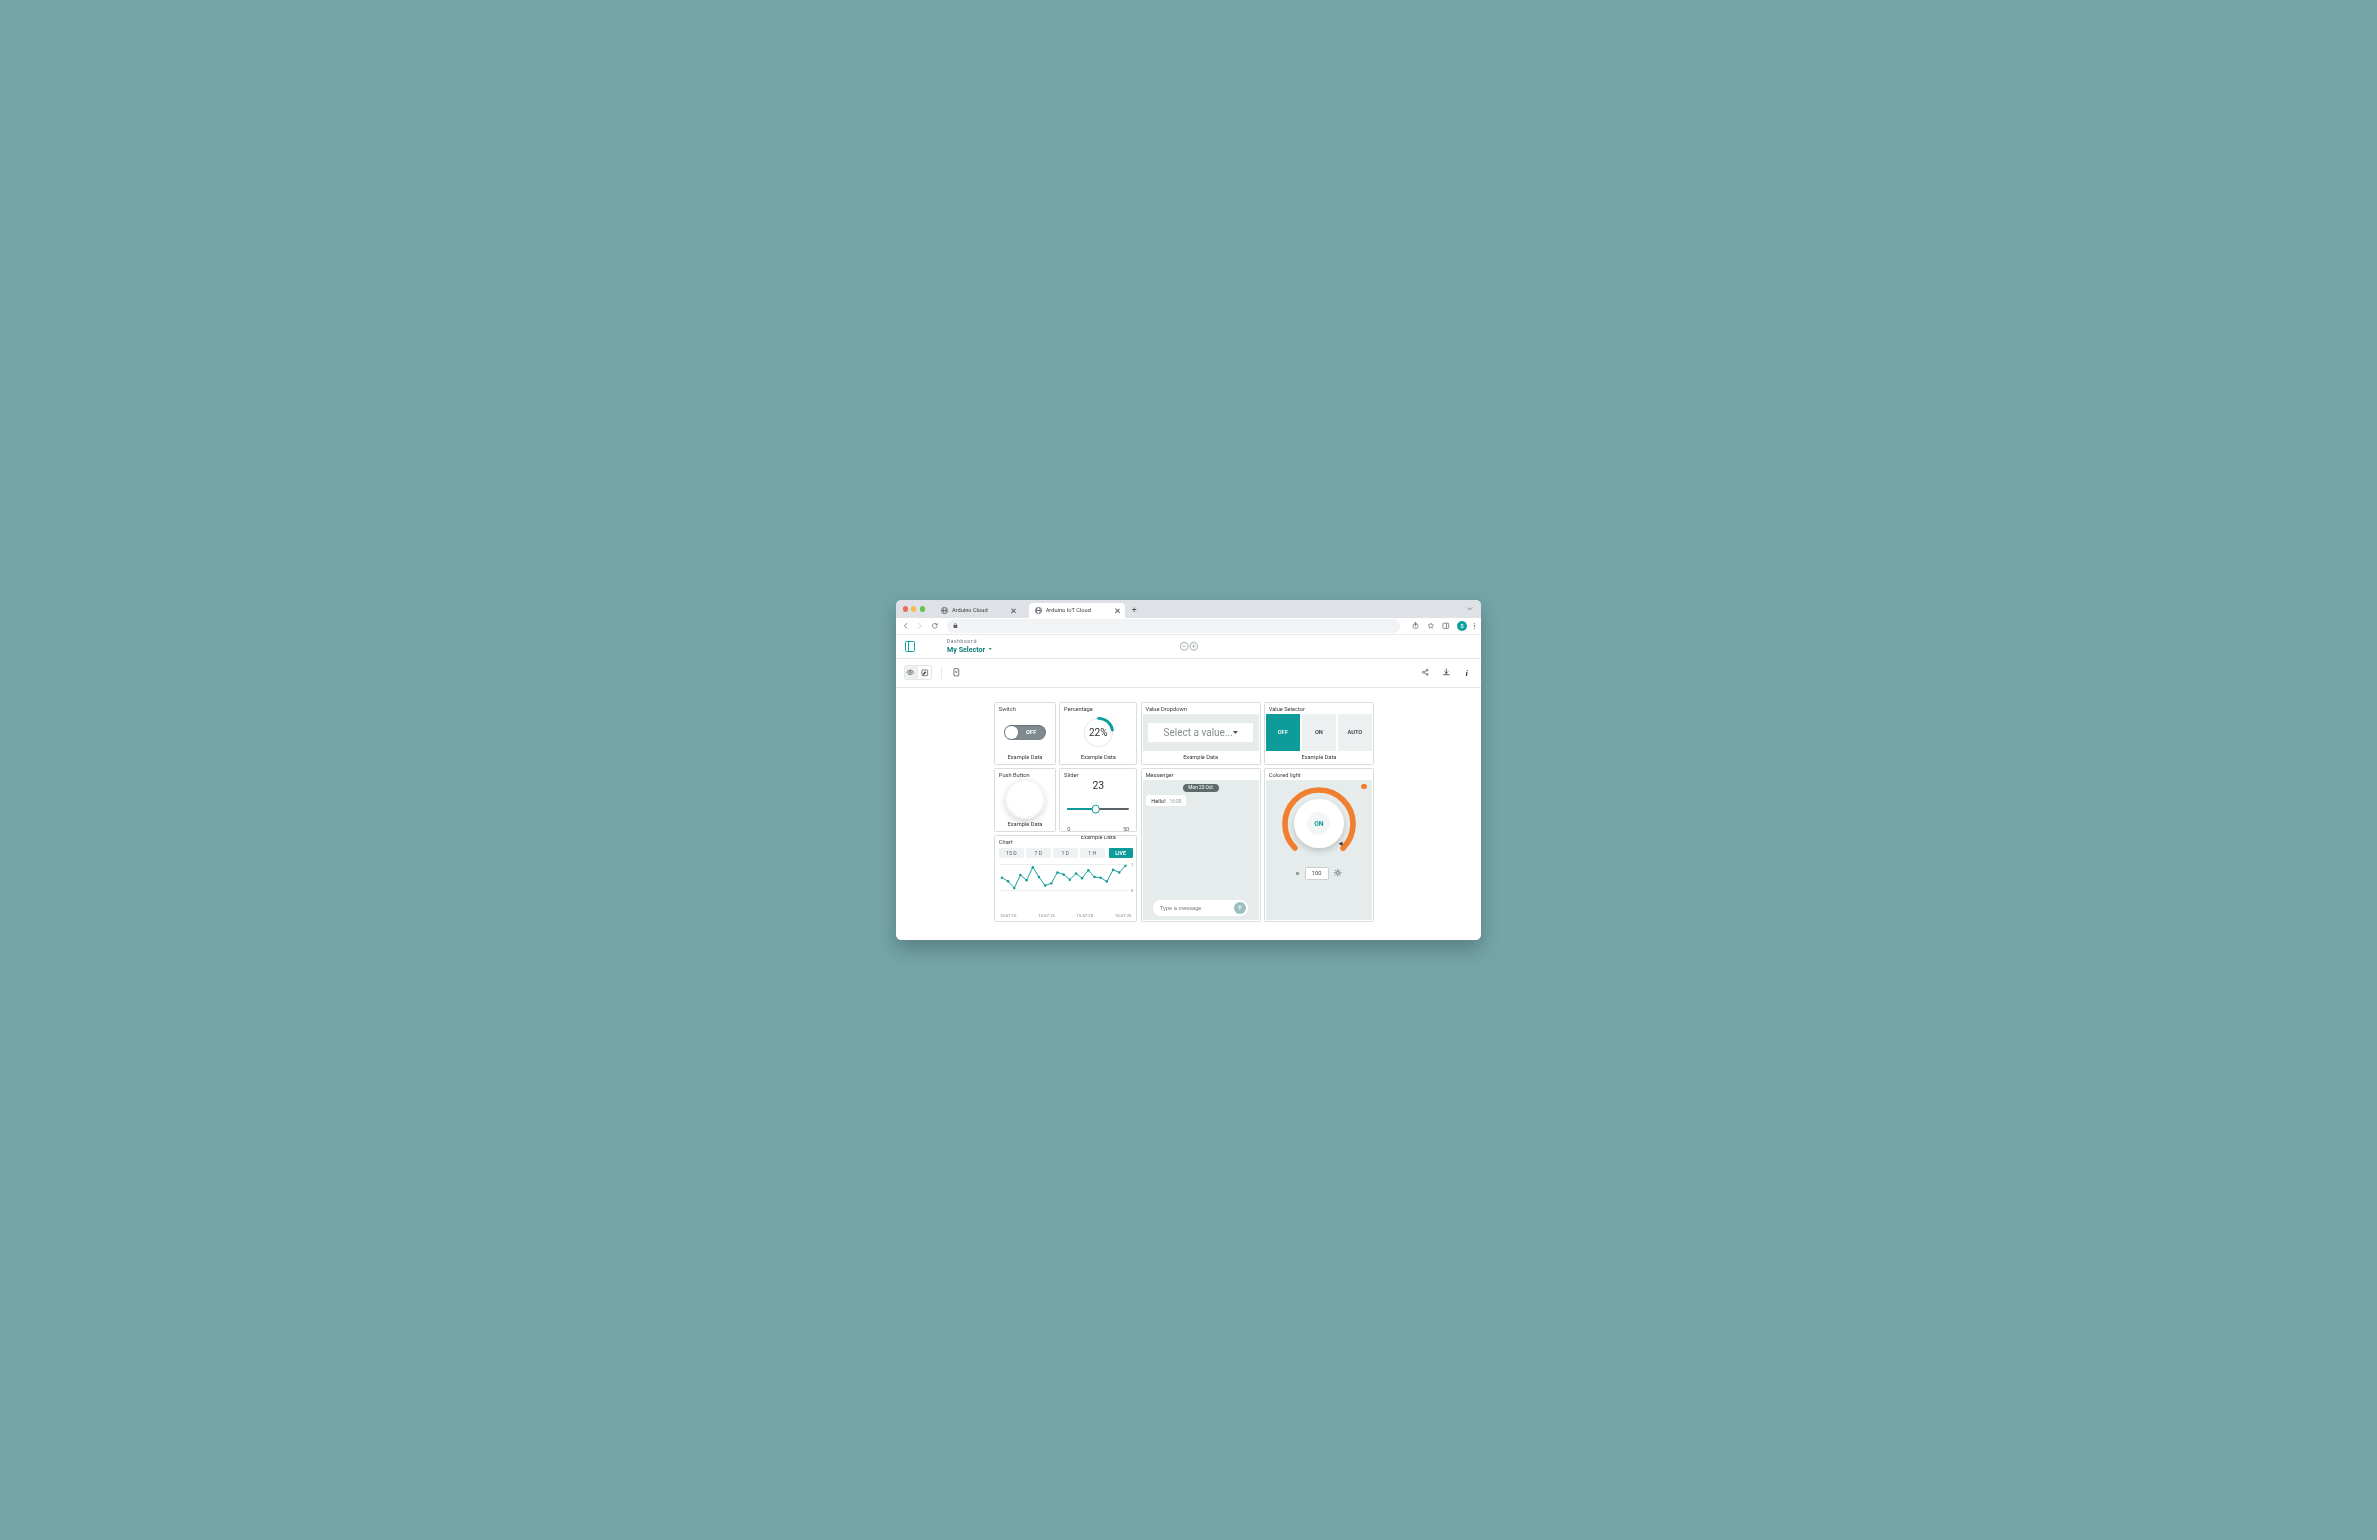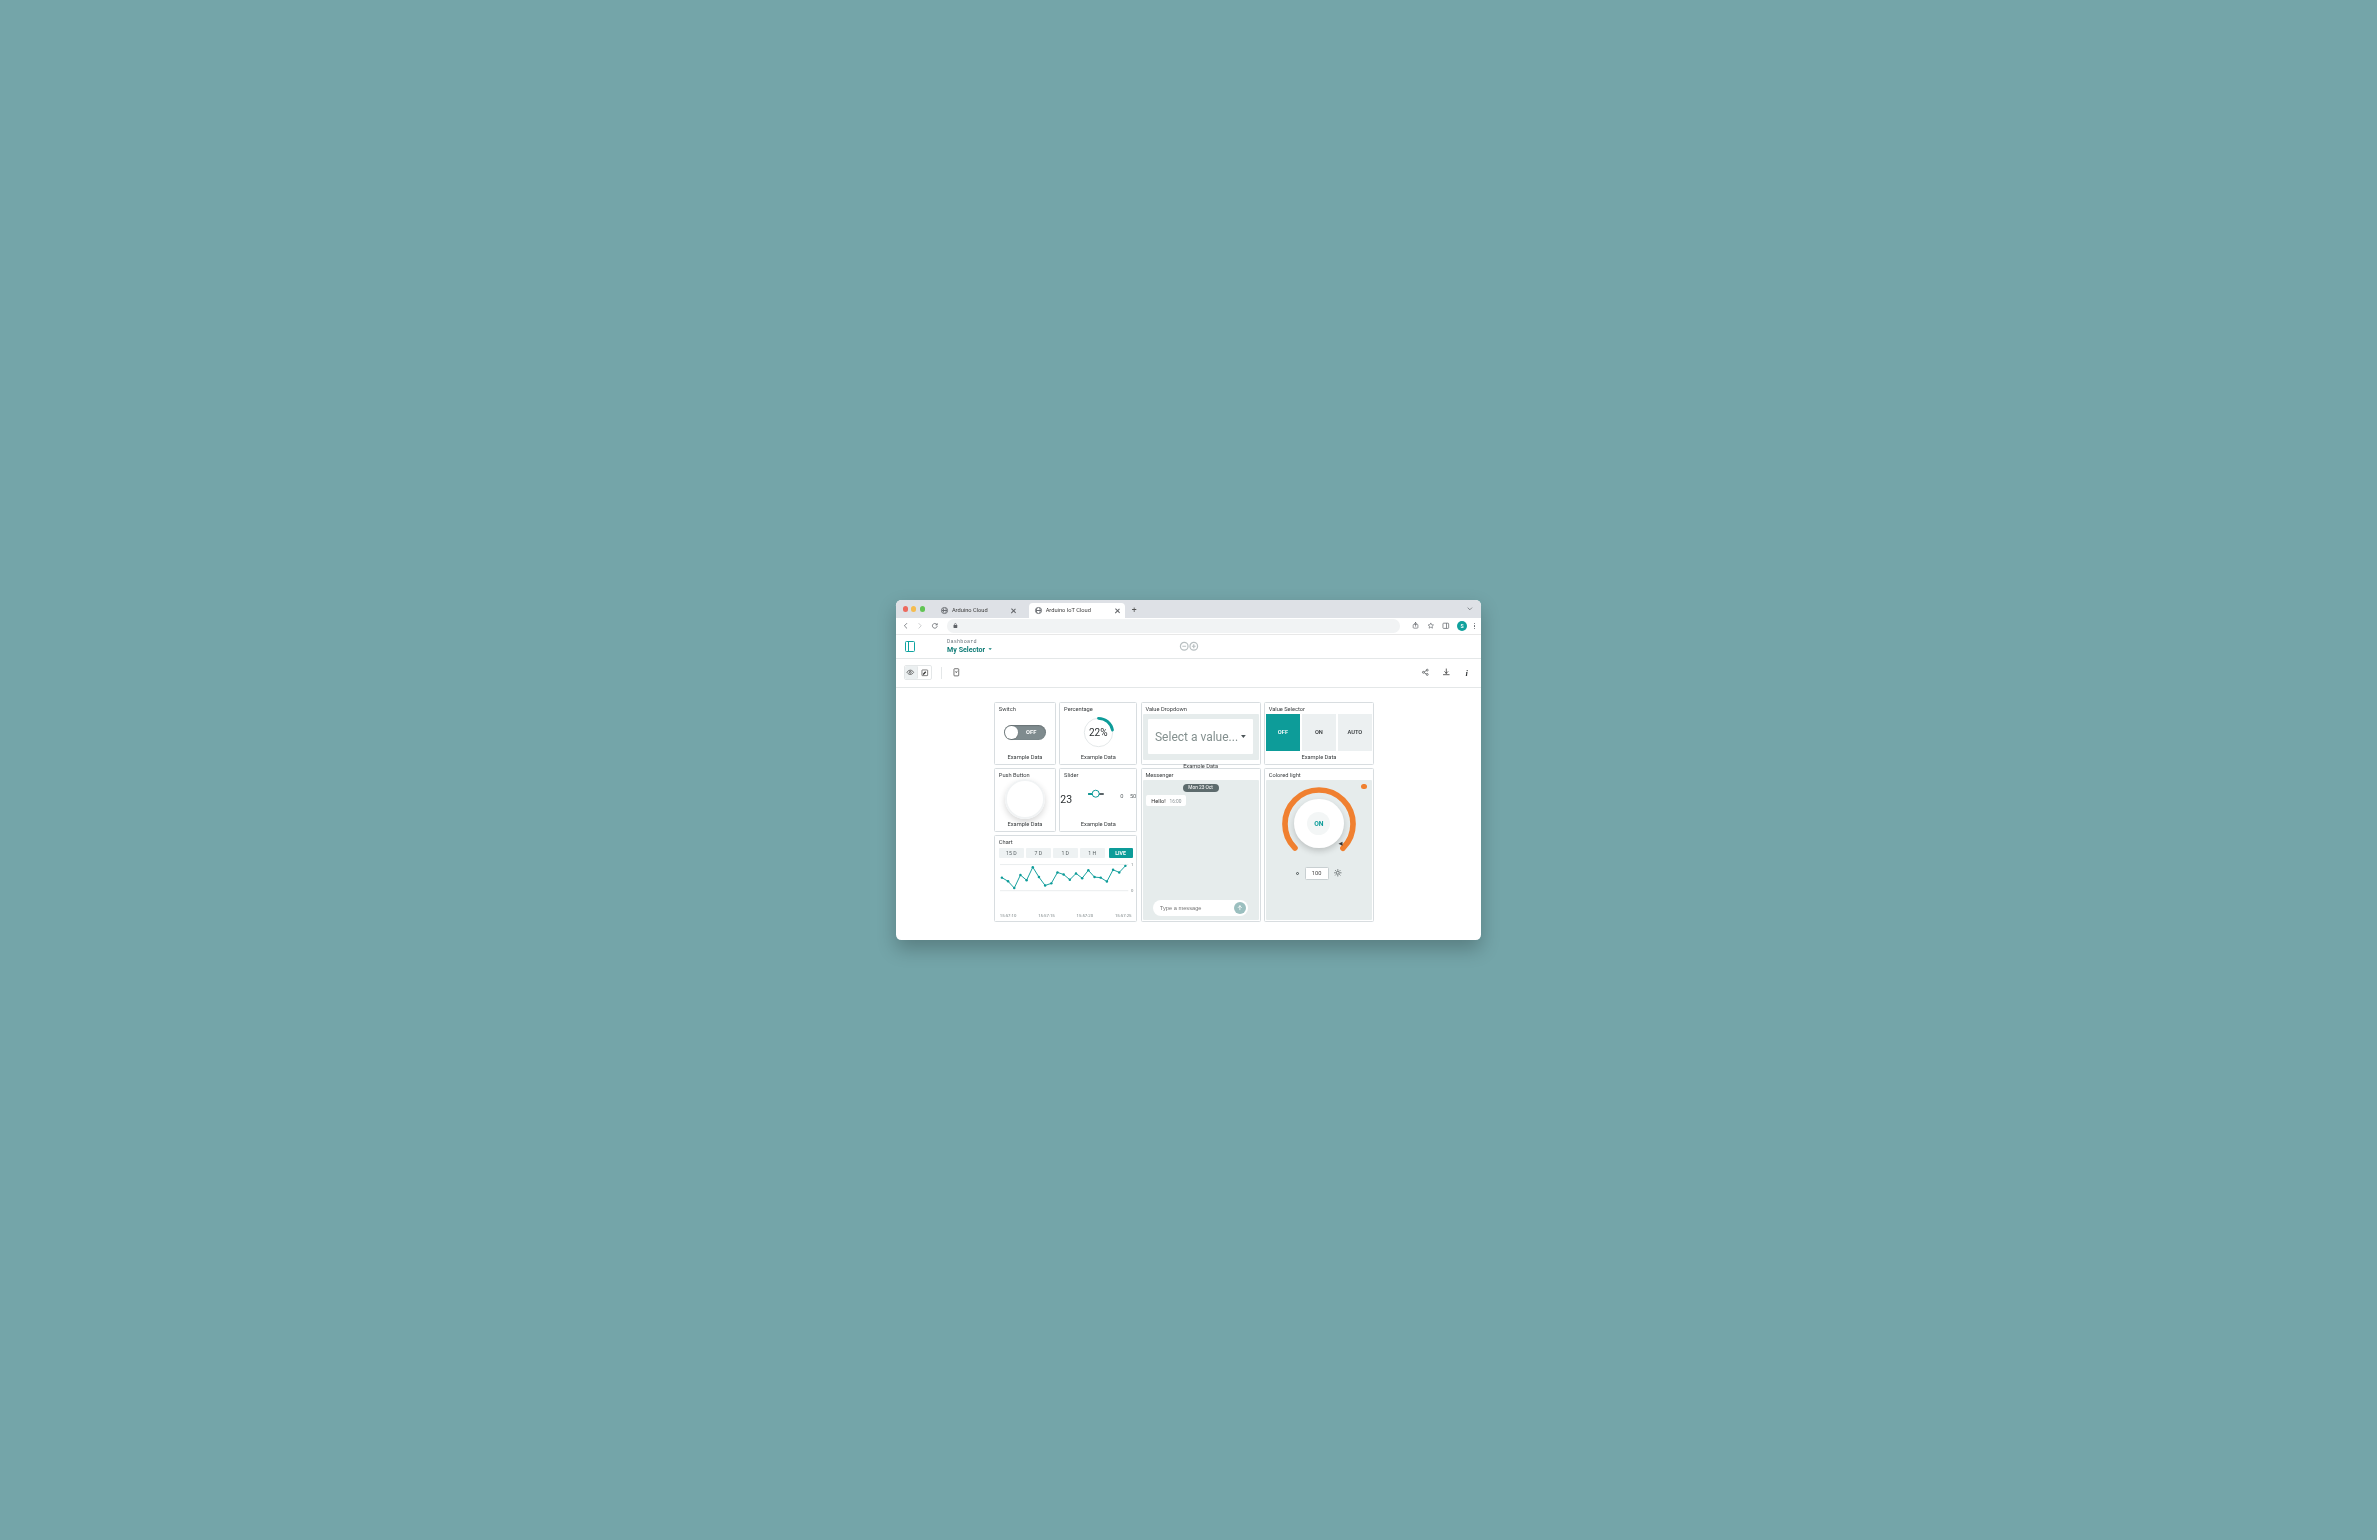--- a/index.html
+++ b/index.html
@@ -62,32 +62,32 @@
   .switch .knob { width: 12.4px; height: 12.4px; border-radius: 50%; background: #fff; box-shadow: 0 0.5px 1px rgba(0,0,0,.3); }
   .switch .lab { flex: 1; text-align: center; }
 
   
   .gauge { position: relative; width: 35px; height: 35px; }
   .gauge svg { transform: rotate(-90deg); }
   .gauge .val { position: absolute; inset: 0; display: flex; align-items: center; justify-content: center; font-size: 10px; color: #2b2f31; }
 
   
   .dd-outer { flex: 1; background: #e6ecec; margin: 1px; border-radius: 1px; padding: 5.7px; display: flex; flex-direction:column; justify-content:center;}
-  .dd { background: #fff; height: 35px; border-radius: 1px; display: flex; align-items: center; padding: 0 6.7px; justify-content: space-between; color: #84908f; font-size: 12px; }
+  .dd { background: #fff; height: 19px; border-radius: 1px; display: flex; align-items: center; padding: 0 6.7px; justify-content: center; color: #84908f; font-size: 10px; }
 
   
   .vsel { display: flex; gap: 1.9px; padding: 1px; flex: 1; }
   .vsel .opt { flex: 1; display: flex; align-items: center; justify-content: center; background: #ecf0f1; color: #3a3e40; font-size: 5.7px; font-weight: 600; }
   .vsel .opt.sel { background: #0d9c99; color: #fff; }
 
   
   .pushbtn { width: 40px; height: 40px; border-radius: 50%; background: #fff; box-shadow: 0 2.9px 6.7px rgba(0,0,0,.16), inset 0 0 0 1.9px #f1f3f4; }
 
   
-  .slider-wrap { display:flex; flex-direction:row; align-items:flex-start; width: 100%; gap:16px; font-size:5.7px; }
+  .slider-wrap { display:flex; flex-direction:column; align-items:center; width: 100%; gap:16px; font-size:5.7px; }
   .slider-val { font-size: 10.5px; color: #2b2f31; }
   .slider-track { position: relative; width: 62px; height: 1.9px; background: #5a6468; border-radius: 1px; }
   .slider-fill { position: absolute; left: 0; top: 0; bottom: 0; width: 46%; background: #0d9c99; border-radius: 1px; }
   .slider-thumb { position: absolute; top: 50%; left: 46%; width: 8.6px; height: 8.6px; background: #fff; border: 1px solid #0d9c99; border-radius: 50%; transform: translate(-50%,-50%); }
   .slider-minmax { width: 62px; display: flex; justify-content: space-between; color: #5c6366; }
 
   
   .messenger .mbody { flex: 1; background: #e6ecec; margin: 1px; border-radius: 1px; display: flex; flex-direction: column; padding: 3.8px; position: relative; gap: 3.8px; }
   .datepill { align-self: center; background: #5d6b6d; color: #fff; font-size: 4.8px; padding: 1.4px 5.7px; border-radius: 4.8px; }
   .bubble { background: #fff; border-radius: 1.9px; padding: 2.4px 4.8px; font-size: 5.7px; color: #333; display: inline-flex; gap: 3.8px; align-items: baseline; align-self: flex-start; position:relative; }

